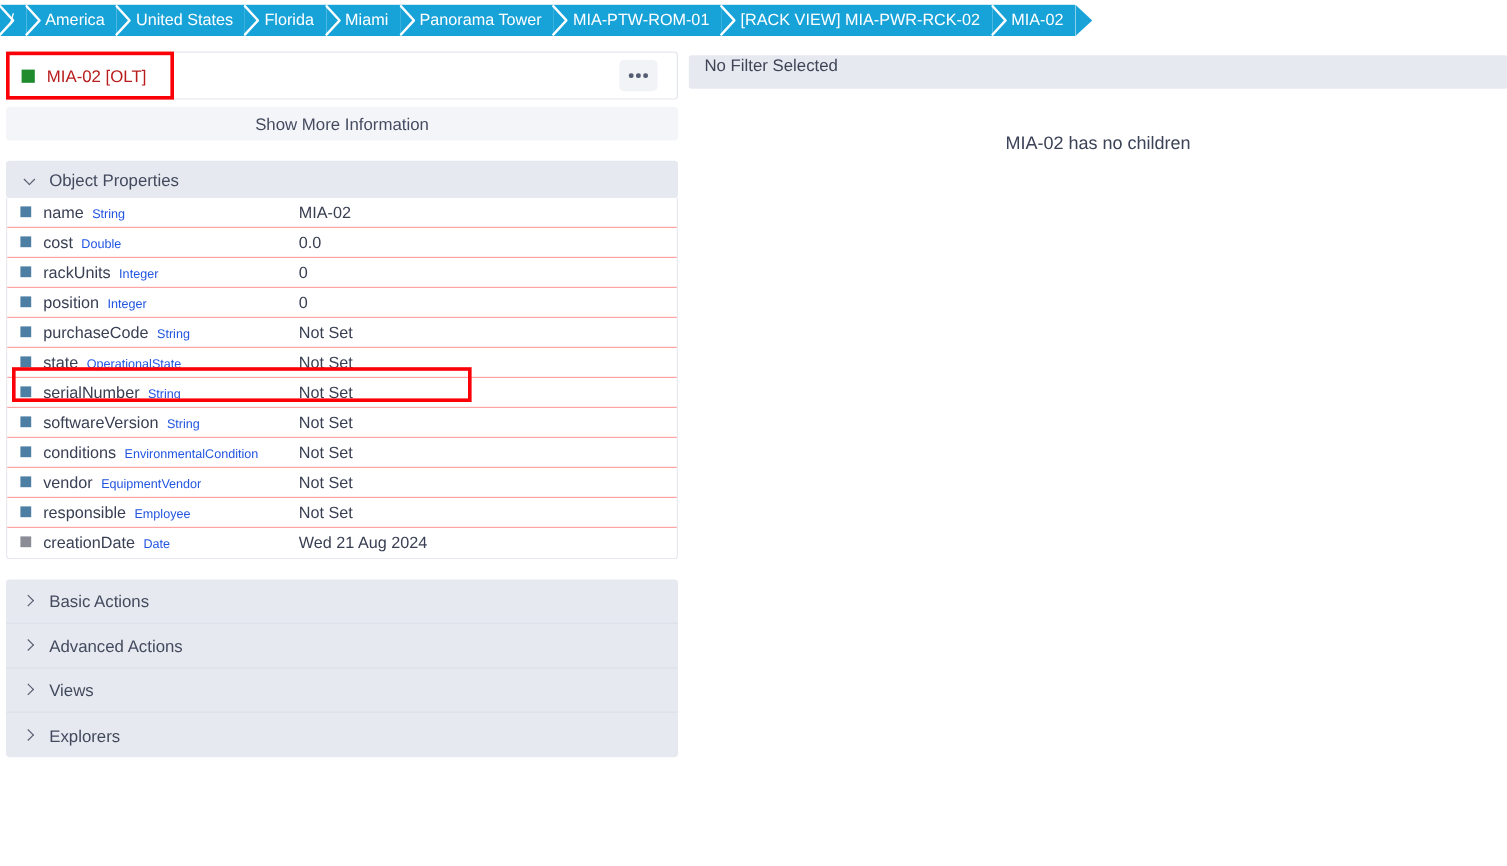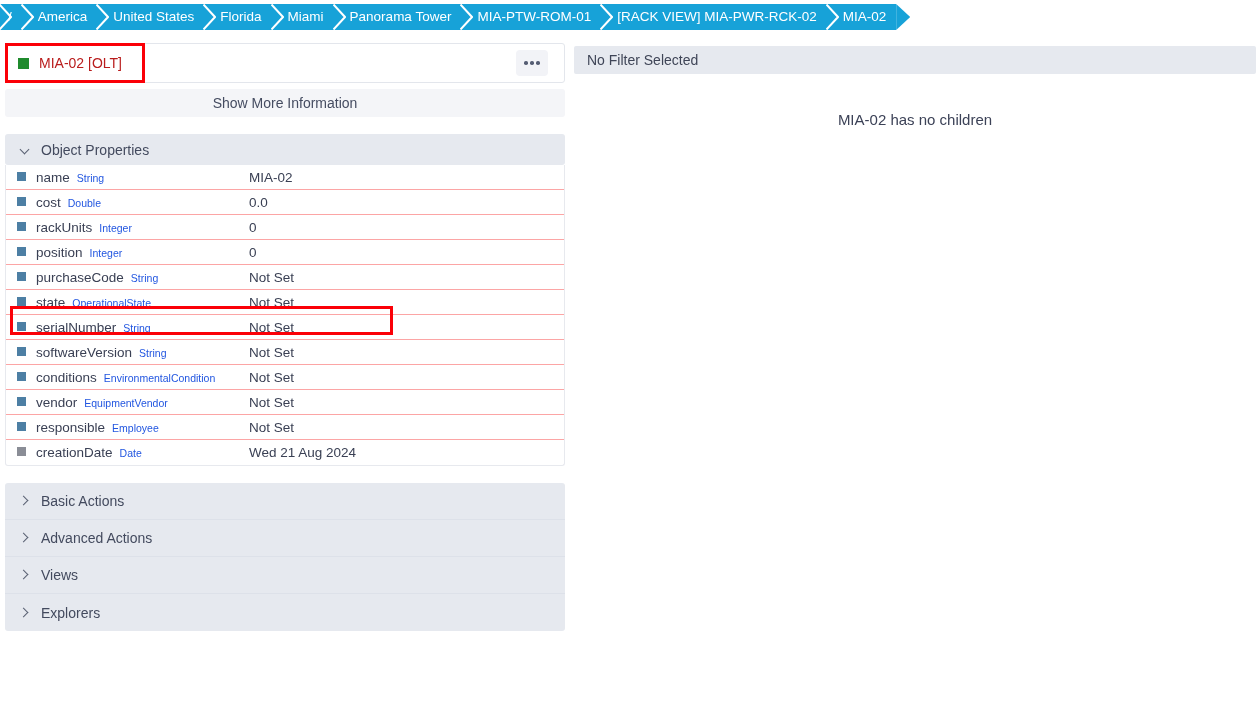--- a/index.html
+++ b/index.html
@@ -207,21 +207,20 @@
   #right-panel {
     position: absolute;
     left: 574px; top: 46px;
     right: 0;
   }
   .filter-bar {
     height: 28px;
     background: #e6e9ef;
     border-radius: 2px;
     display: flex;
-    align-items: center;
     padding-left: 13px;
     font-size: 14px;
     color: #3f4557;
   }
   .no-children {
     margin-top: 37px;
     text-align: center;
     font-size: 15px;
     color: #3c4257;
   }

